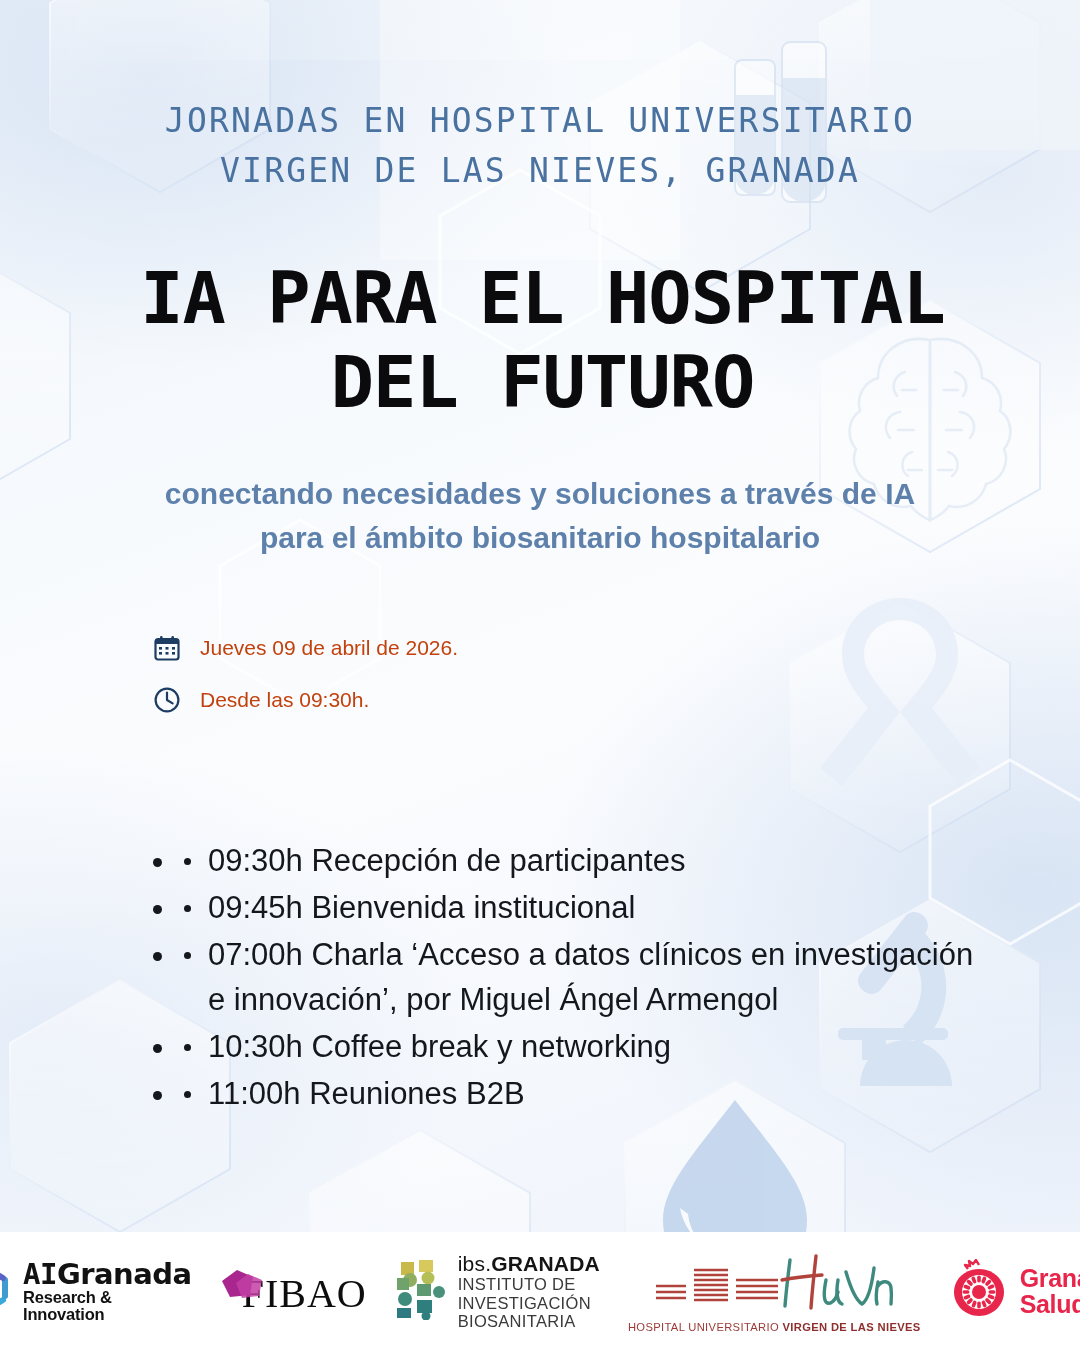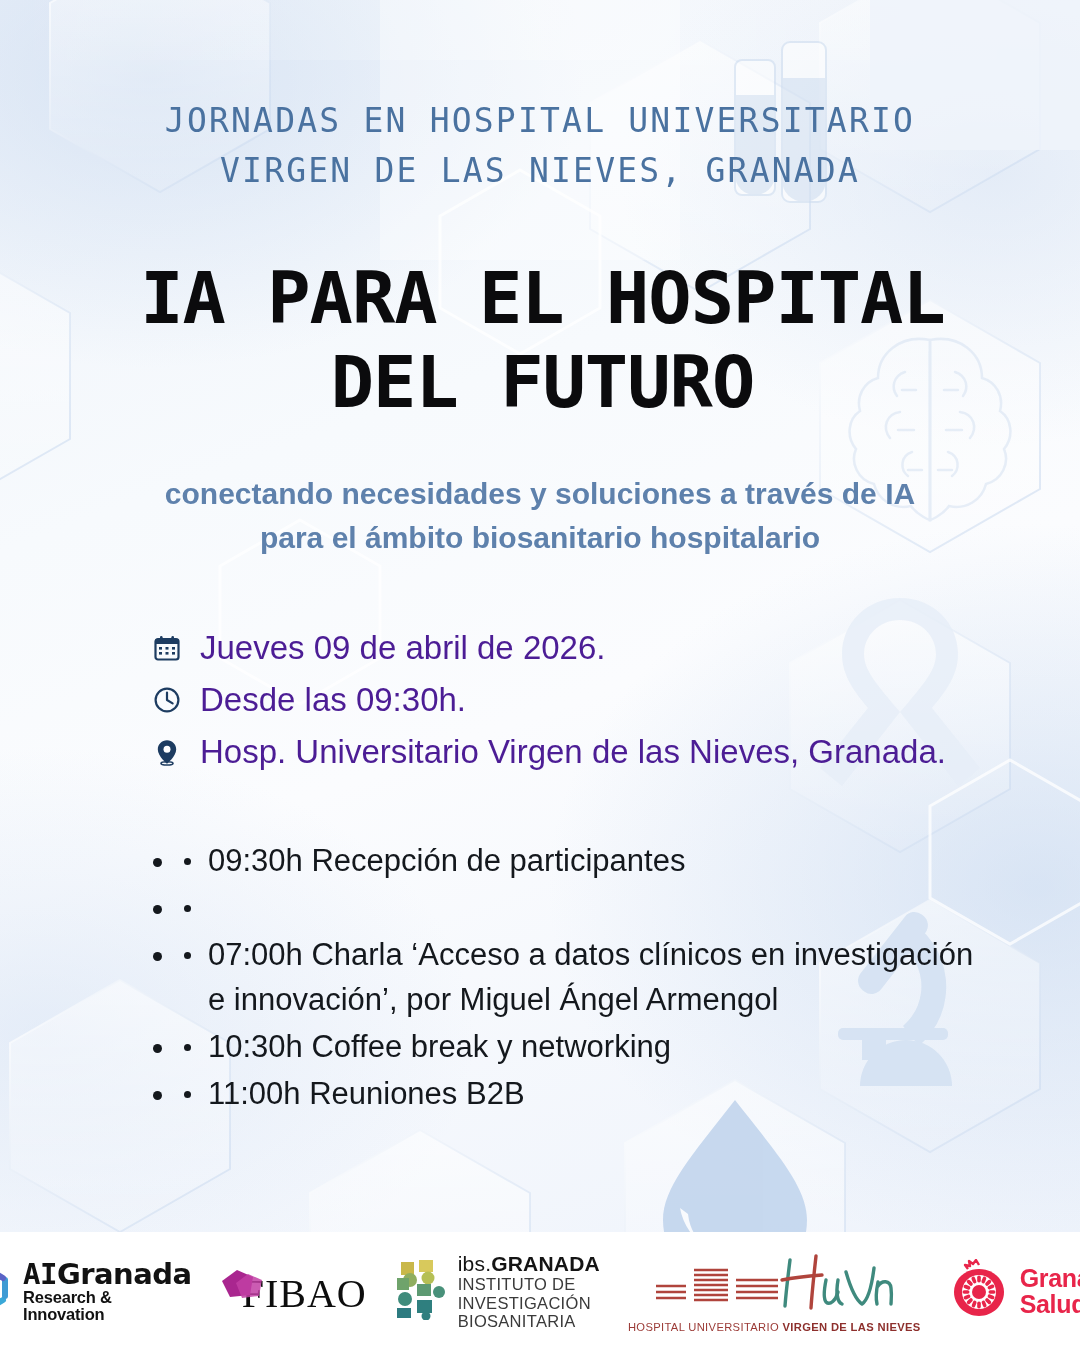--- a/index.html
+++ b/index.html
@@ -67,21 +67,21 @@
   }
 
   
   .info{
     position:absolute; left:152px; top:625px;
     display:flex; flex-direction:column; gap:6px;
   }
   .info-row{ display:flex; align-items:center; gap:18px; height:46px; }
   .info-ico{ width:30px; height:30px; display:flex; align-items:center; justify-content:center; flex:0 0 30px; }
   .info-ico svg{ display:block; }
-  .info-txt{ color:#4c1d95; font-size:33px; line-height:34px; white-space:nowrap; }
+  .info-txt{ color:#c2410c; font-size:21px; line-height:34px; white-space:nowrap; }
 
   
   .agenda{
     position:absolute; left:178px; top:838px; width:820px;
   }
   .agenda-item{
     position:relative;
     padding-left:30px;
     color:#14181d;
     font-size:31px;
@@ -255,39 +255,30 @@
       <div class="info-row">
         <span class="info-ico">
           <svg width="28" height="28" viewBox="0 0 28 28">
             <circle cx="14" cy="14" r="11.4" fill="none" stroke="#1d3c61" stroke-width="2.2"></circle>
             <path d="M14 6.6 V14 L19.6 17.4" fill="none" stroke="#1d3c61" stroke-width="2.2" stroke-linecap="round" stroke-linejoin="round"></path>
           </svg>
         </span>
         <span class="info-txt">Desde las 09:30h.</span>
       </div>
 
-      <div class="info-row">
-        <span class="info-ico">
-          <svg width="28" height="28" viewBox="0 0 28 28">
-            <path d="M14 2.2 c-5.1 0 -9.2 4.1 -9.2 9.2 c0 6.6 9.2 14.4 9.2 14.4 s9.2 -7.8 9.2 -14.4 c0 -5.1 -4.1 -9.2 -9.2 -9.2 z" fill="#1d3c61"></path>
-            <circle cx="14" cy="11.2" r="3.5" fill="#ffffff"></circle>
-            <ellipse cx="14" cy="25.4" rx="6" ry="1.6" fill="none" stroke="#1d3c61" stroke-width="1.6"></ellipse>
-          </svg>
-        </span>
-        <span class="info-txt">Hosp. Universitario Virgen de las Nieves, Granada.</span>
-      </div>
     </div>
 
     <ul class="agenda">
       <li class="agenda-item">
         <span class="dot"></span>
         <span>09:30h Recepción de participantes</span>
       </li>
       <li class="agenda-item">
         <span class="dot"></span>
+        <span>09:45h Bienvenida institucional</span>
       </li>
       <li class="agenda-item">
         <span class="dot"></span>
         <span>07:00h Charla ‘Acceso a datos clínicos en investigación</span>
         <span class="cont">e innovación’, por Miguel Ángel Armengol</span>
       </li>
       <li class="agenda-item">
         <span class="dot"></span>
         <span>10:30h Coffee break y networking</span>
       </li>

